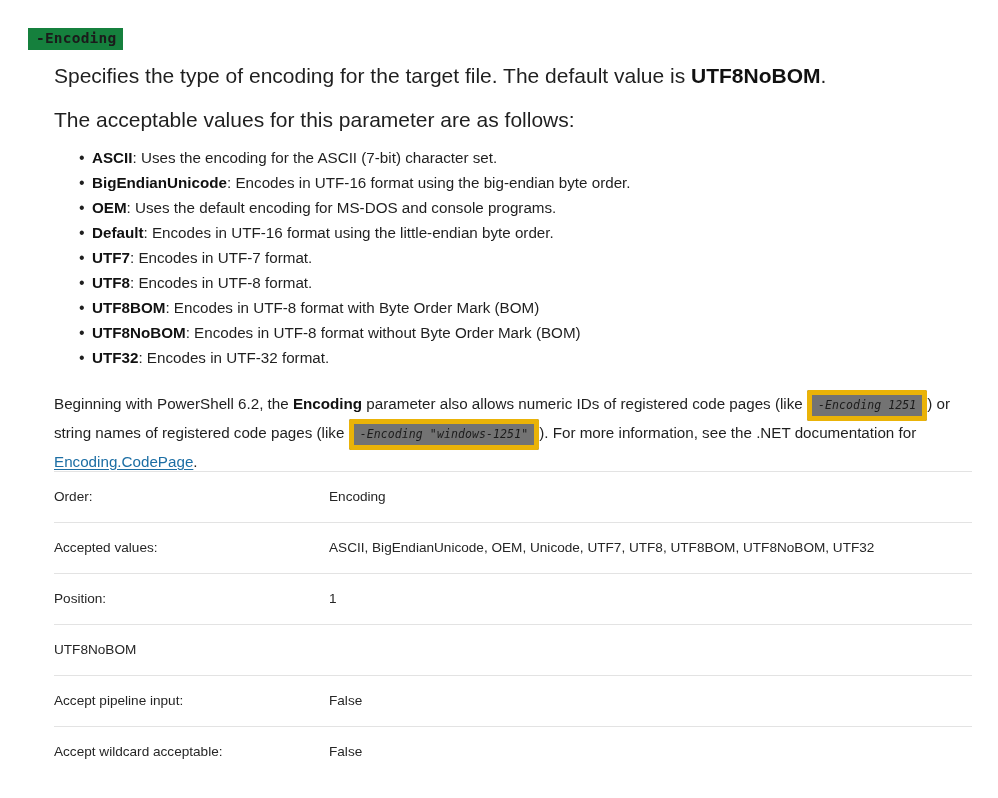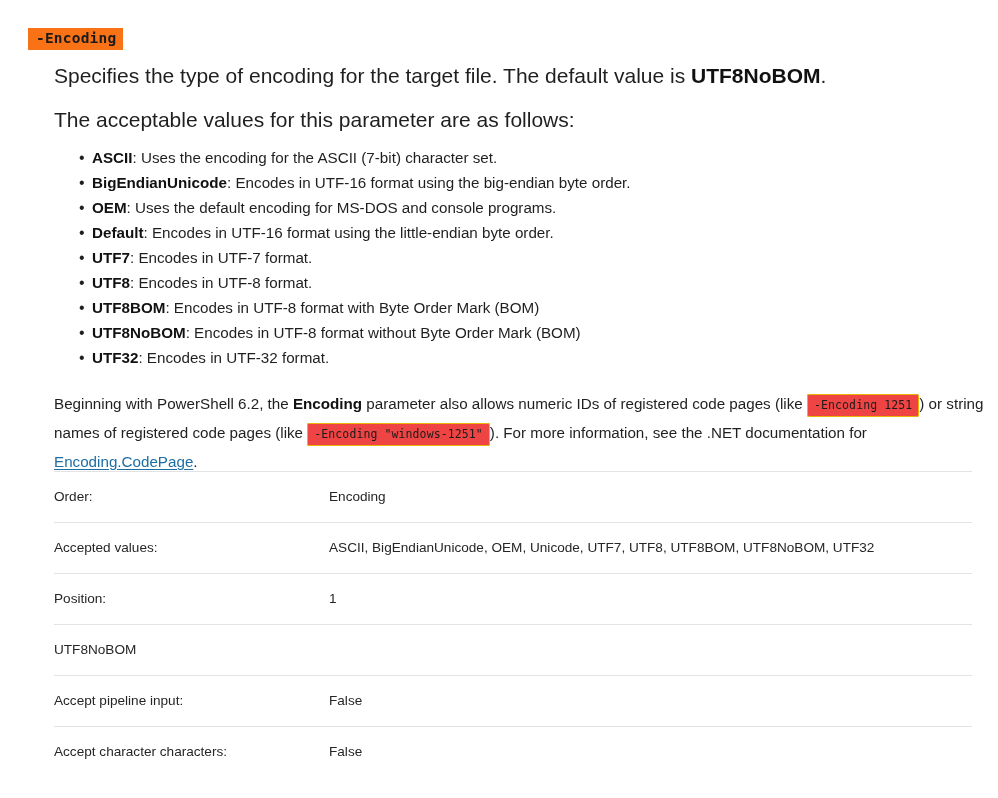--- a/index.html
+++ b/index.html
@@ -24,21 +24,21 @@
     background: #ffffff;
   }
 
   
   .param-heading {
     position: absolute;
     left: 28px;
     top: 16px;
     display: inline-block;
     padding: 3px 7px 4px 8px;
-    background: #f97316;
+    background: #15803d;
     font-family: "DejaVu Sans Mono", "Liberation Mono", monospace;
     font-size: 14.5px;
     font-weight: 700;
     letter-spacing: 0.2px;
     color: #1b1b1b;
     line-height: 1;
     white-space: nowrap;
   }
 
   
@@ -86,27 +86,28 @@
   p.note {
     margin: 20px 0 0 0;
     font-size: 15.2px;
     line-height: 28px;
     color: #1f1f1f;
   }
 
   code.chip {
     font-family: "DejaVu Sans Mono", "Liberation Mono", monospace;
     font-size: 11.5px;
-    background: #ef4444;
-    border: 1px solid #eab308;
+    background: #737373;
+    border: 5px solid #eab308;
     border-radius: 2px;
     padding: 3px 6px 4px 6px;
     color: #1b1b1b;
     white-space: pre;
     letter-spacing: 0.1px;
+    font-style: italic;
   }
 
   a.doclink {
     color: #1c6ea4;
     text-decoration: underline;
     text-underline-offset: 2px;
   }
 
   
   .details {
@@ -185,19 +186,19 @@
     <div class="details-row">
       <div class="details-value">UTF8NoBOM</div>
     </div>
 
     <div class="details-row">
       <div class="details-label">Accept pipeline input:</div>
       <div class="details-value">False</div>
     </div>
 
     <div class="details-row">
-      <div class="details-label">Accept character characters:</div>
+      <div class="details-label">Accept wildcard acceptable:</div>
       <div class="details-value">False</div>
     </div>
 
   </div>
 
 </div>
 
 </body></html>

